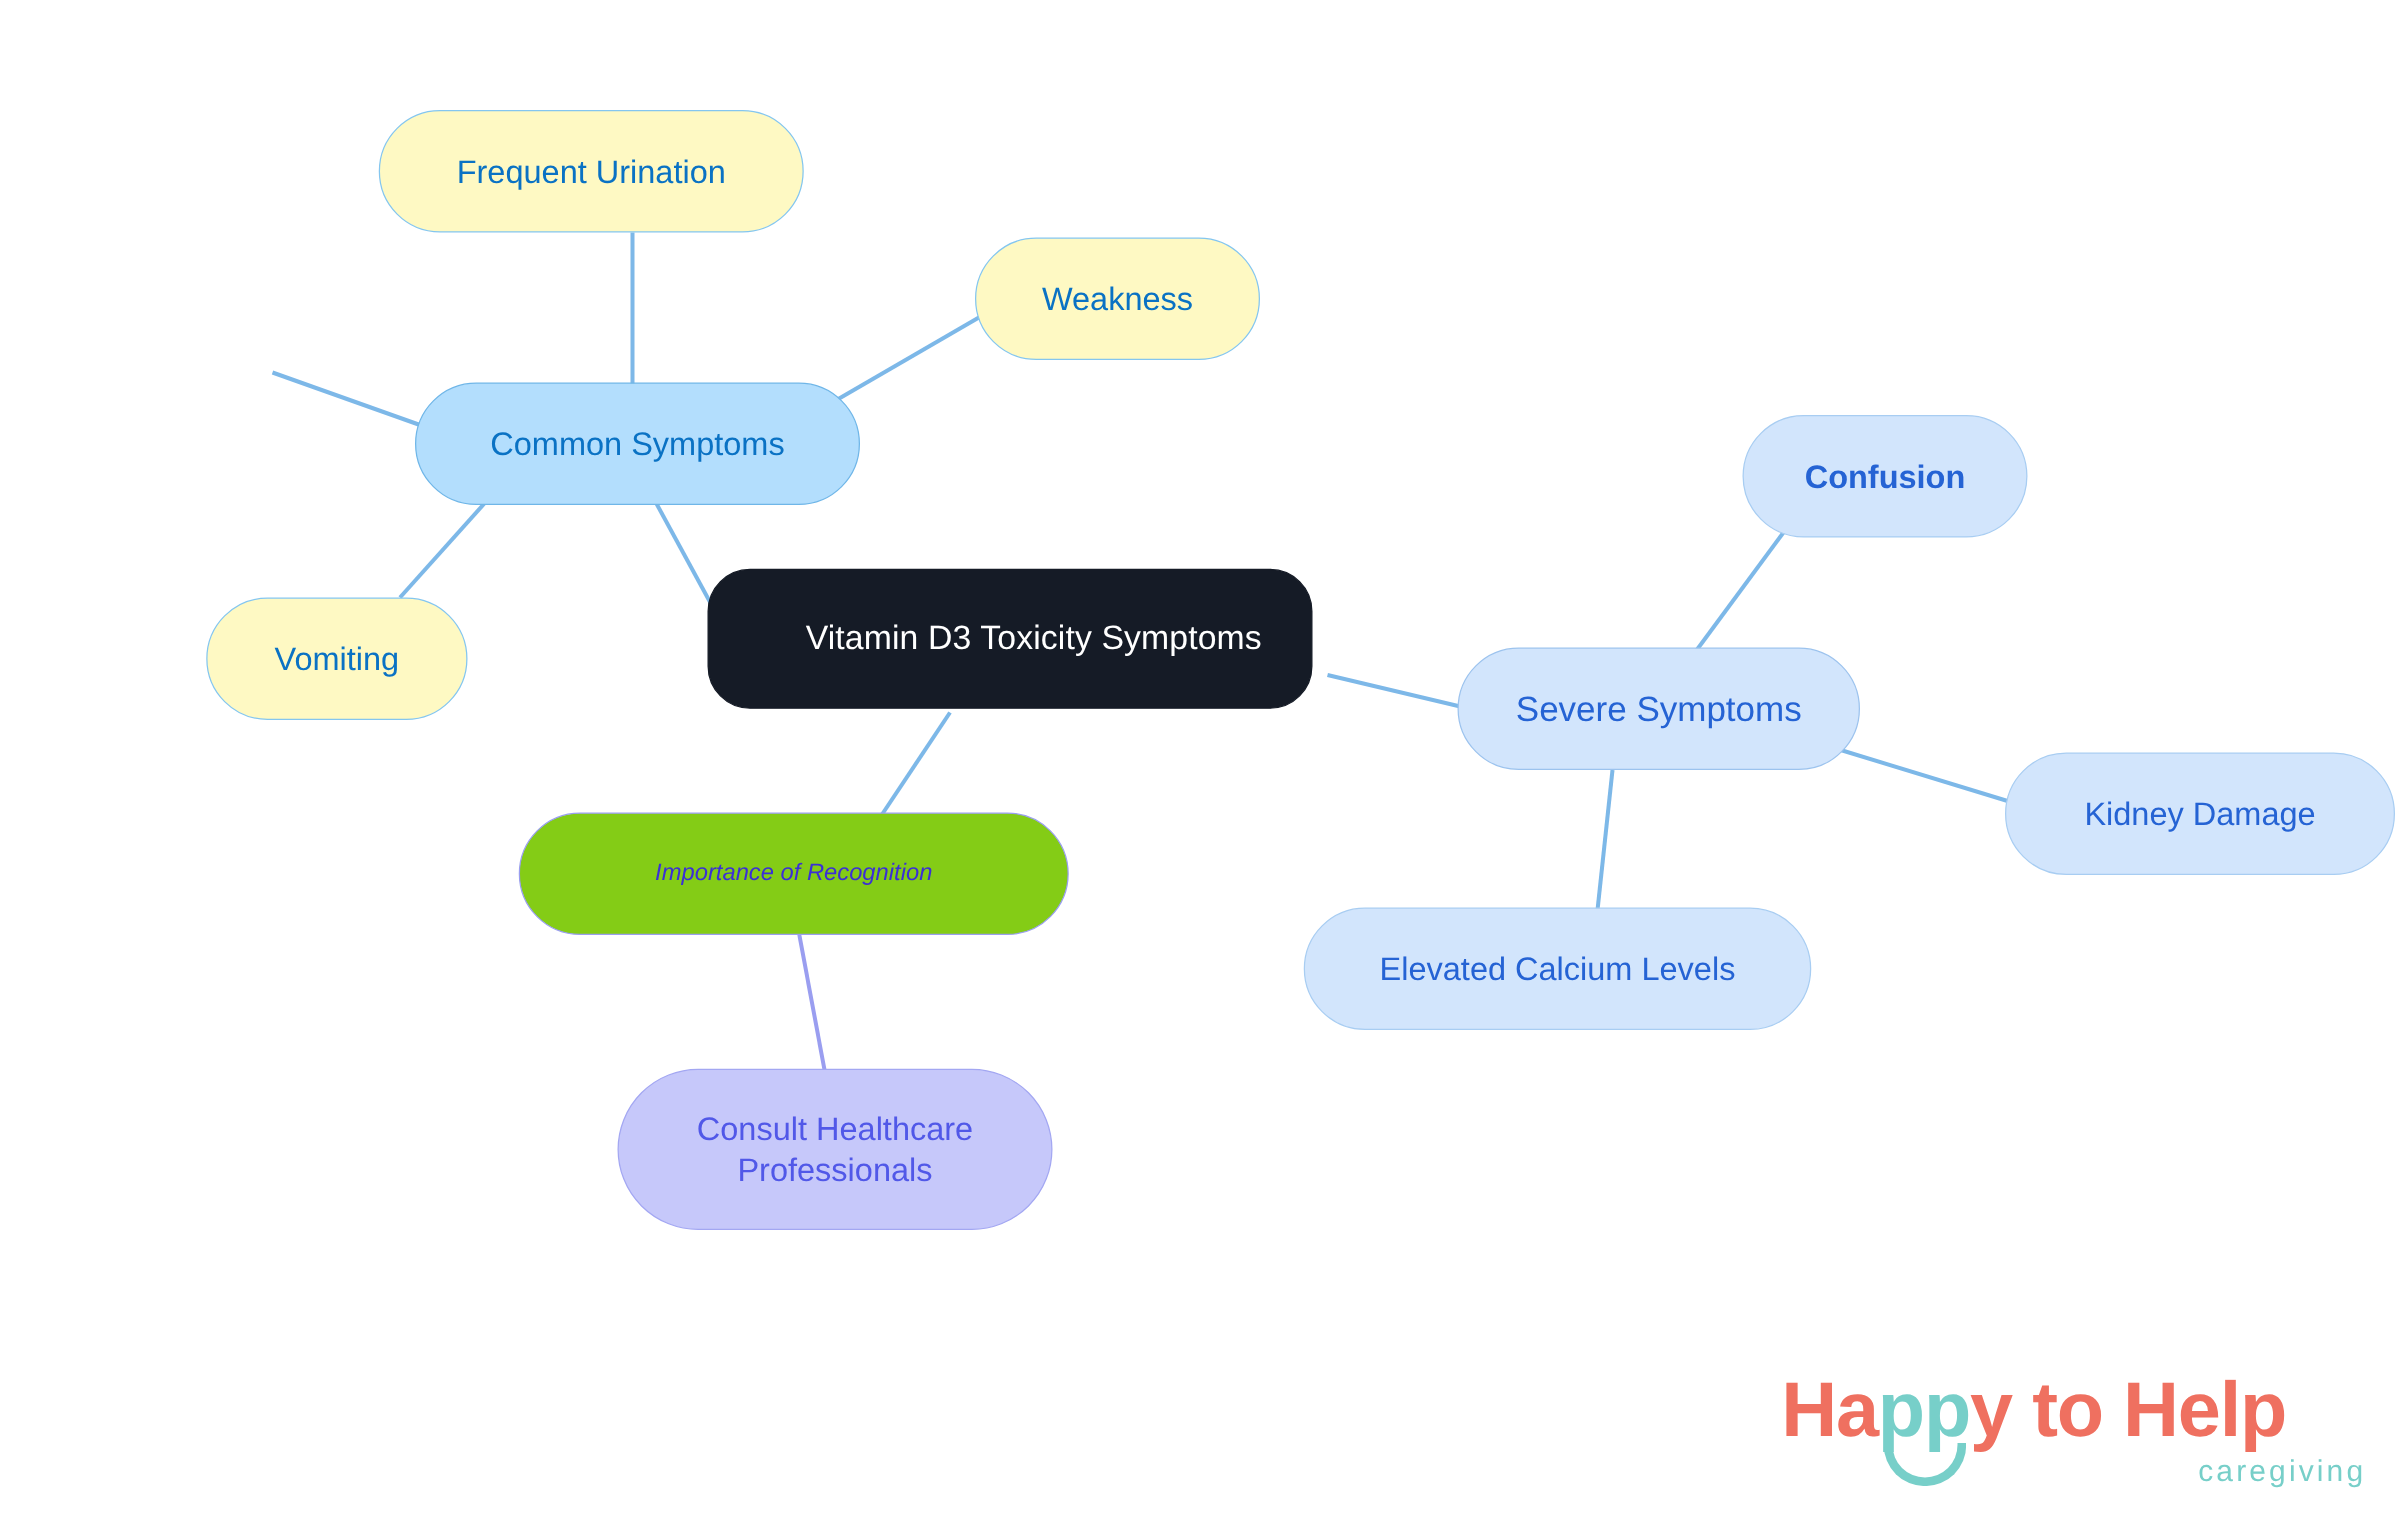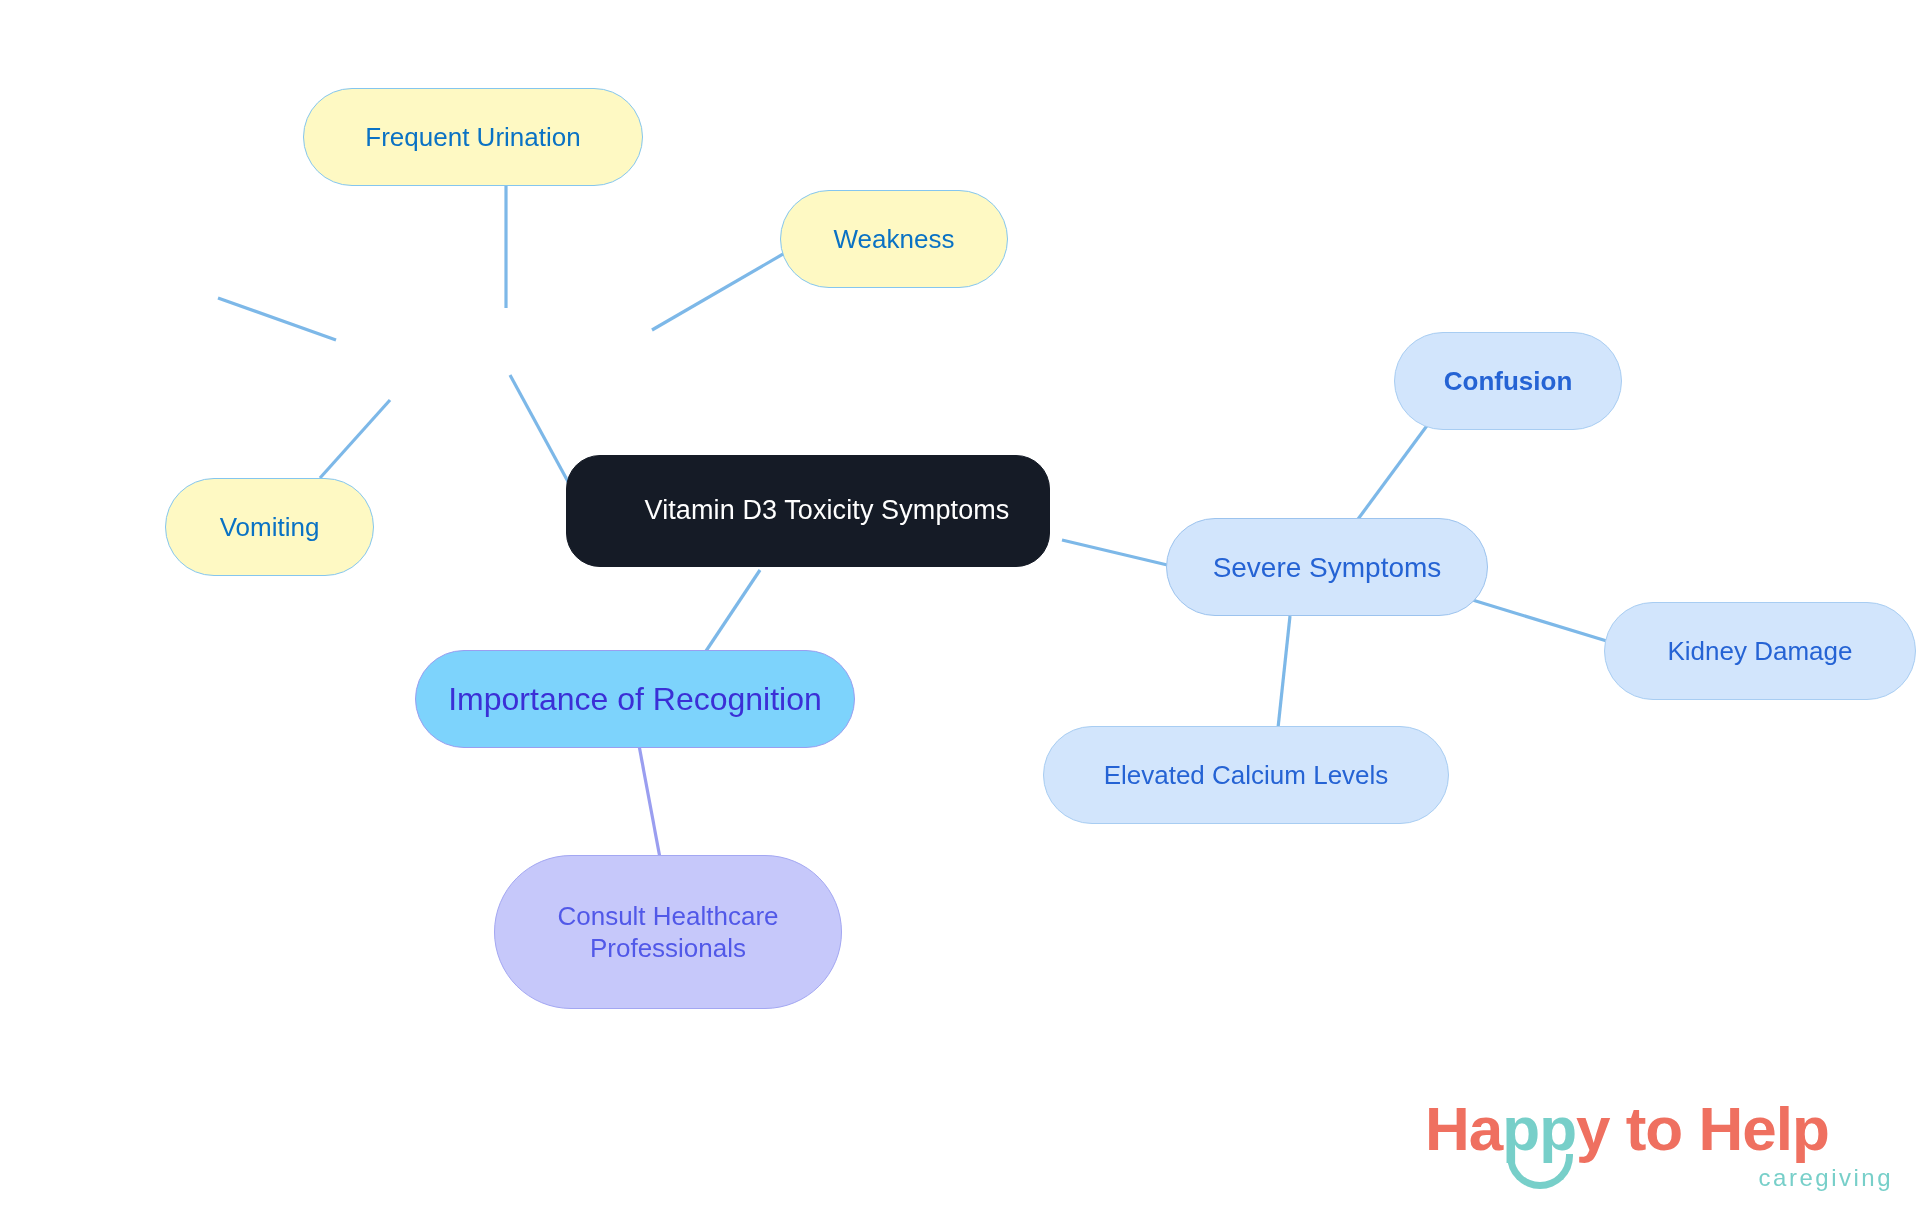--- a/index.html
+++ b/index.html
@@ -78,24 +78,25 @@
   }
 
   .node-leaf-lightblue {
     background: #d2e5fc;
     border-color: #a8cdf2;
     color: #2563d4;
     font-size: 26px;
   }
 
   .node-branch-purple {
-    background: #7dd3fc;
+    background: #84cc16;
     border-color: #9a9ef0;
     color: #3b2fd6;
-    font-size: 32px;
+    font-size: 19px;
+    font-style: italic;
   }
 
   .node-leaf-purple {
     background: #c6c8fa;
     border-color: #a3a7f2;
     color: #5158e8;
     font-size: 26px;
   }
 
   
@@ -161,39 +162,40 @@
 
     <path d="M 1350 530 L 1440 408" stroke="#7db8e8" stroke-width="3.2" fill="none"></path>
     <path d="M 1466 598 L 1610 642" stroke="#7db8e8" stroke-width="3.2" fill="none"></path>
     <path d="M 1290 616 L 1278 728" stroke="#7db8e8" stroke-width="3.2" fill="none"></path>
 
     <path d="M 638 740 L 660 858" stroke="#9a9ef0" stroke-width="3.2" fill="none"></path>
   </svg>
 
   <div class="node node-root" style="left:566px; top:455px; width:484px; height:112px;padding-left:38px;">Vitamin D3 Toxicity Symptoms</div>
 
+  <div class="node node-branch-blue" style="left:332px; top:306px; width:356px; height:98px;">Common Symptoms</div>
 
   <div class="node node-leaf-blue" style="left:303px; top:88px; width:340px; height:98px;">Frequent Urination</div>
 
   <div class="node node-leaf-blue" style="left:780px; top:190px; width:228px; height:98px;">Weakness</div>
 
 
   <div class="node node-leaf-blue" style="left:165px; top:478px; width:209px; height:98px;">Vomiting</div>
 
   <div class="node node-branch-lightblue" style="left:1166px; top:518px; width:322px; height:98px;">Severe Symptoms</div>
 
   <div class="node node-leaf-lightblue" style="left:1394px; top:332px; width:228px; height:98px;font-weight:bold;">Confusion</div>
 
   <div class="node node-leaf-lightblue" style="left:1604px; top:602px; width:312px; height:98px;">Kidney Damage</div>
 
   <div class="node node-leaf-lightblue" style="left:1043px; top:726px; width:406px; height:98px;">Elevated Calcium Levels</div>
 
   <div class="node node-branch-purple" style="left:415px; top:650px; width:440px; height:98px;">Importance of Recognition</div>
 
-  <div class="node node-leaf-purple" style="left:494px; top:855px; width:348px; height:154px;">Consult Healthcare
+  <div class="node node-leaf-purple" style="left:494px; top:855px; width:348px; height:129px;">Consult Healthcare
 Professionals</div>
 
   <div id="logo">
     <div class="logo-word"><span>Ha</span><span class="logo-pp">pp</span><span>y to Help</span></div>
     <div class="logo-smile"></div>
     <div class="logo-sub">caregiving</div>
   </div>
 
 </div>
 

